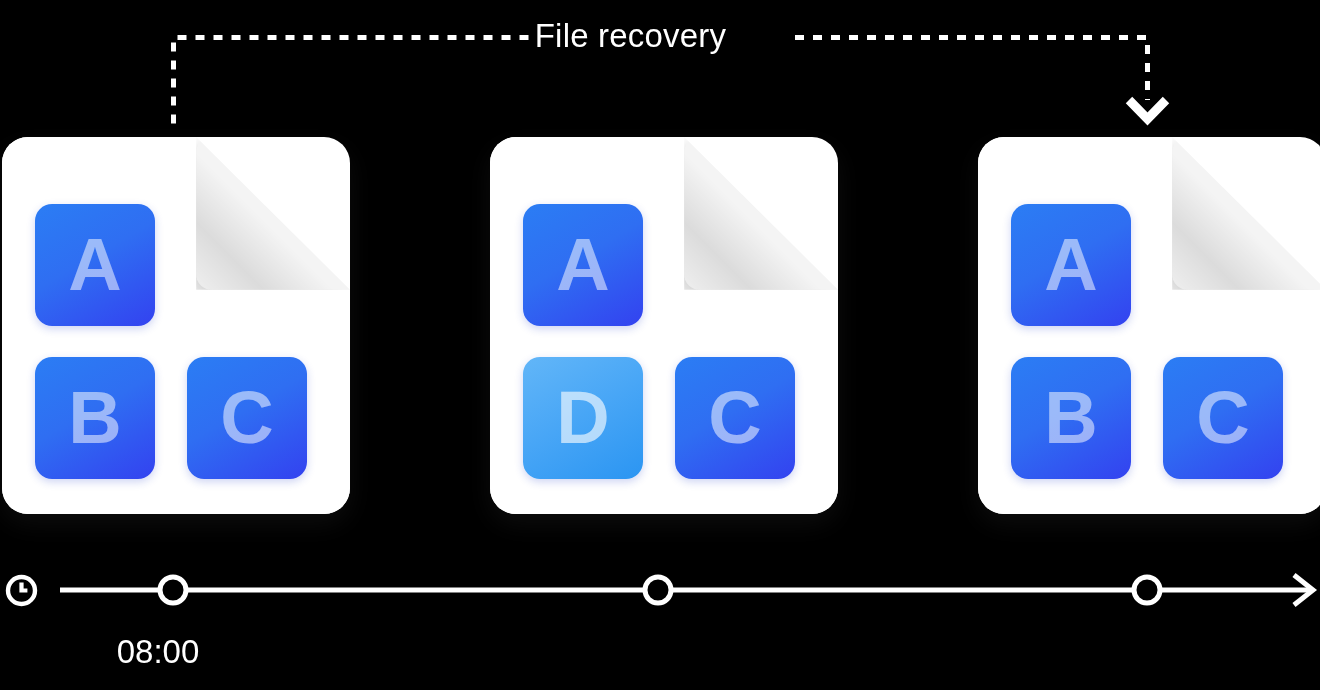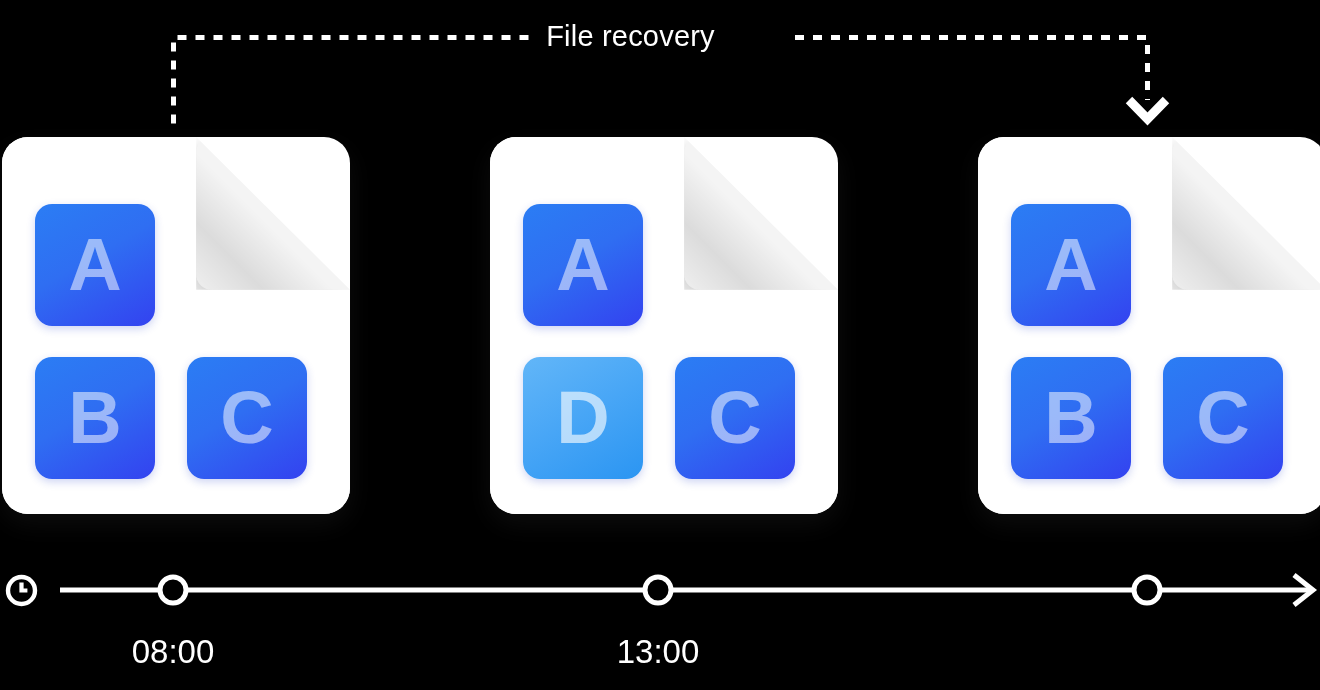--- a/index.html
+++ b/index.html
@@ -31,21 +31,21 @@
     height: 690px;
     pointer-events: none;
   }
   #recovery-label {
     position: absolute;
     left: 0;
     top: 16px;
     width: 1261px;
     text-align: center;
     color: #ffffff;
-    font-size: 29px;
+    font-size: 33px;
     font-weight: 400;
     letter-spacing: 0.2px;
     line-height: 40px;
     white-space: nowrap;
   }
 
   
   .file-card {
     position: absolute;
     top: 137px;
@@ -210,16 +210,15 @@
 
     <line x1="60" y1="30" x2="1310" y2="30" stroke="#ffffff" stroke-width="5"></line>
 
     <path d="M1294 15 L1313 30 L1294 45" fill="none" stroke="#ffffff" stroke-width="5" stroke-linecap="butt" stroke-linejoin="miter"></path>
 
     <circle cx="173" cy="30" r="13" fill="#000000" stroke="#ffffff" stroke-width="5"></circle>
     <circle cx="658" cy="30" r="13" fill="#000000" stroke="#ffffff" stroke-width="5"></circle>
     <circle cx="1147" cy="30" r="13" fill="#000000" stroke="#ffffff" stroke-width="5"></circle>
   </svg>
 
-  <div class="tl-label" style="left:173px;">08:00</div>
-  <div class="tl-label" style="left:658px;">13:00</div>
+  <div class="tl-label" style="left:158px;">08:00</div>
 
 </div>
 
 </body></html>

